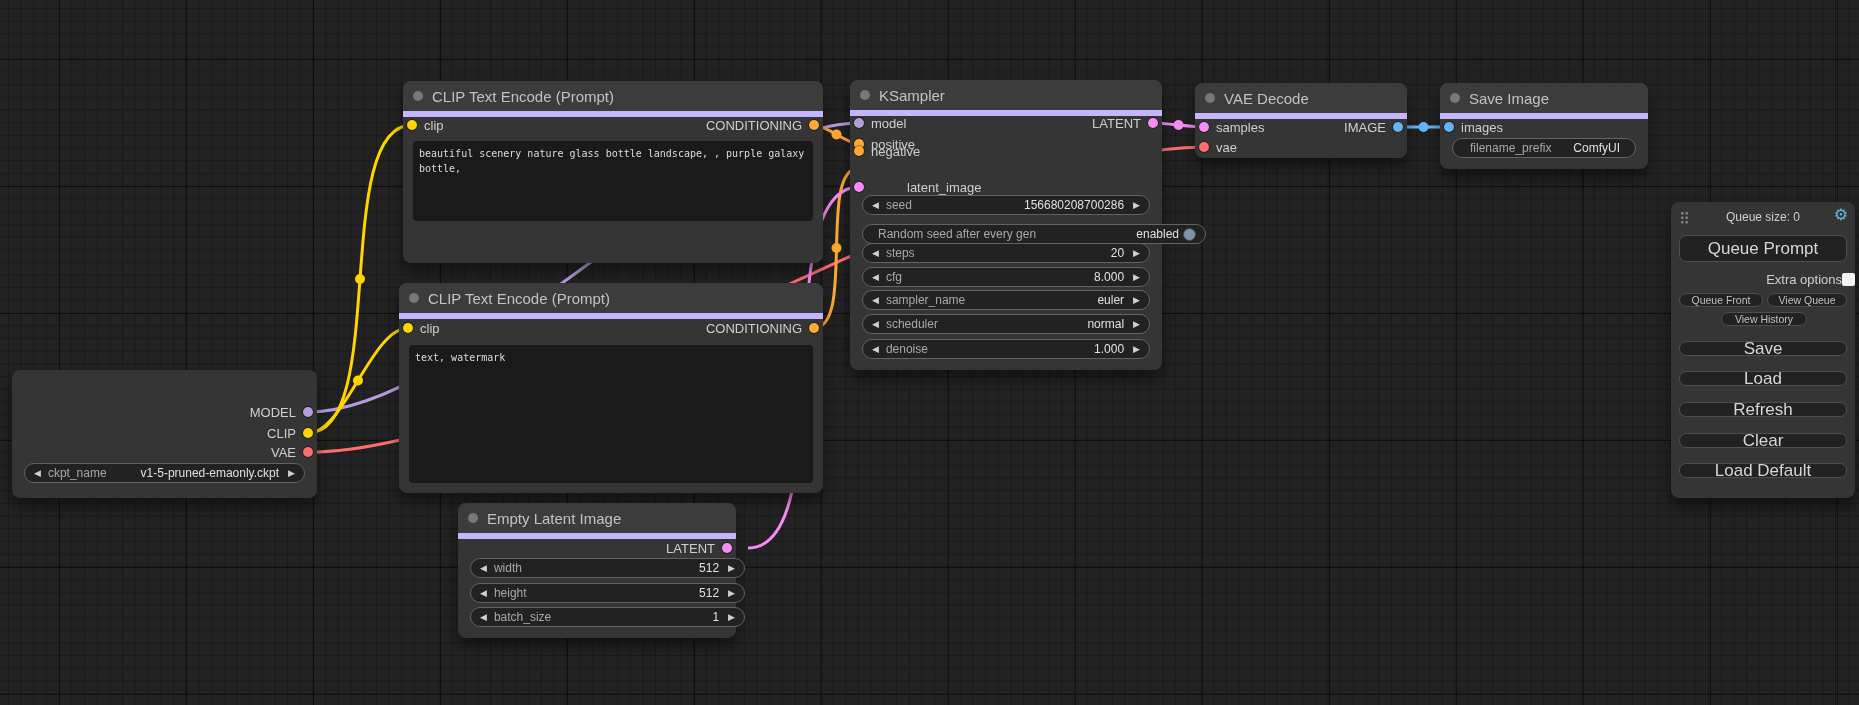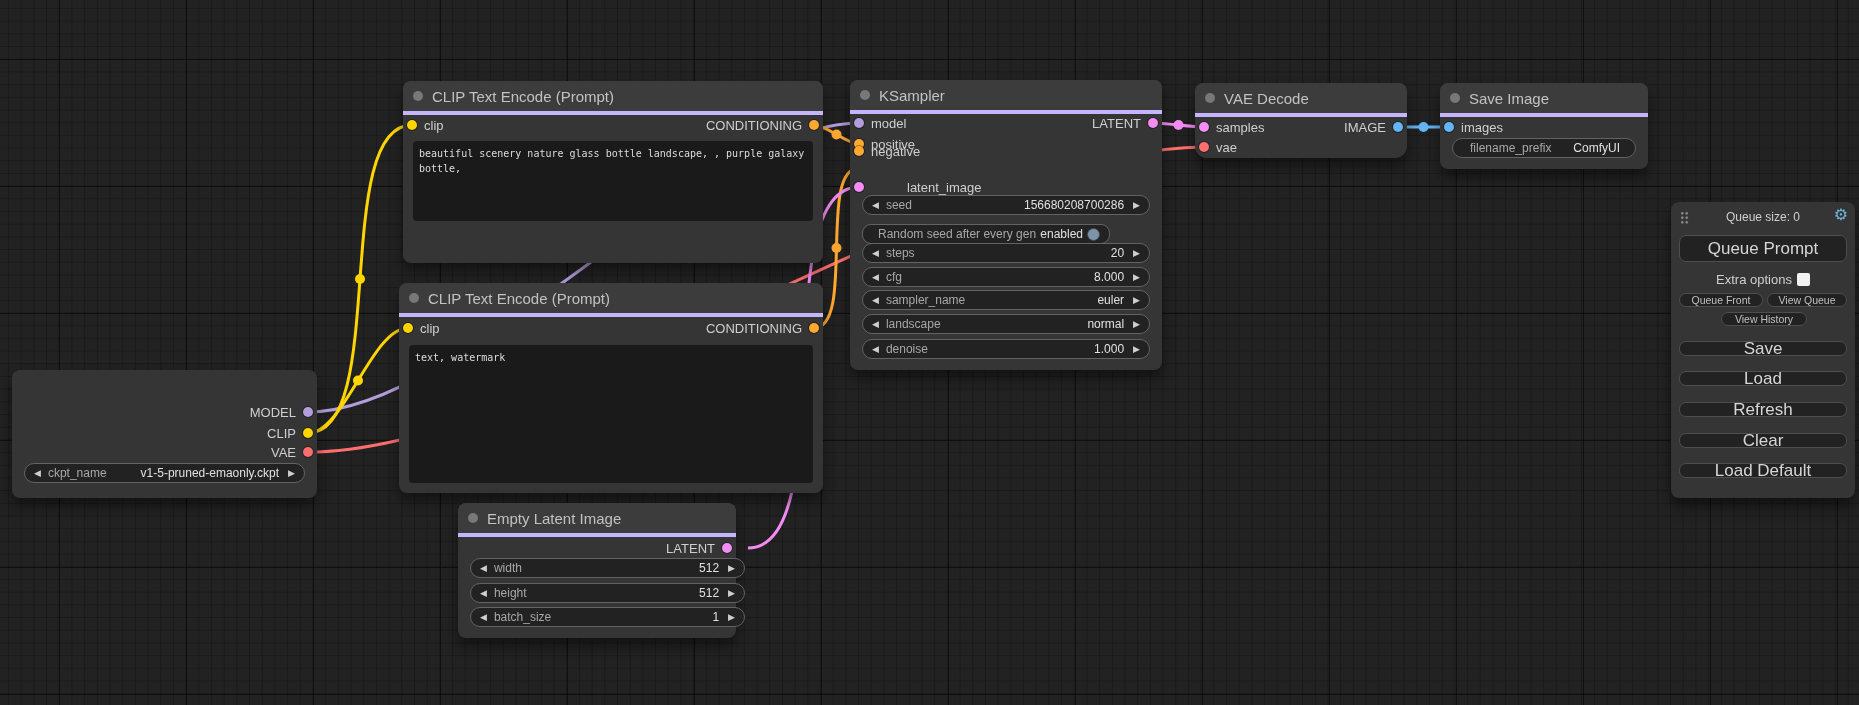--- a/index.html
+++ b/index.html
@@ -15,21 +15,21 @@
     background-position:59px 59px,59px 59px,8px 8px,8px 8px;
     font-family:"Liberation Sans", sans-serif;
   }
   #links{position:absolute;left:0;top:0;z-index:1;}
   .node{
     position:absolute;z-index:2;background:#353535;border-radius:8px;
     box-shadow:0 8px 14px rgba(0,0,0,.45);
   }
   .ntitle{
     position:absolute;left:0;top:0;right:0;height:30px;background:#3c3c3c;
-    border-radius:8px 8px 0 0;border-bottom:4px solid #c4b5fd;
+    border-radius:8px 8px 0 0;border-bottom:6px solid #c4b5fd;
     display:flex;align-items:center;
   }
   .ntitle .tdot{width:10px;height:10px;border-radius:50%;background:#787878;margin-left:10px;}
   .ntitle .ttext{margin-left:9px;font-size:15px;color:#c2c2c2;white-space:nowrap;}
   .slot{position:absolute;height:18px;display:flex;align-items:center;font-size:13px;color:#cfcfcf;}
   .slot.in{left:4px;}
   .slot.out{right:4px;flex-direction:row-reverse;}
   .sdot{width:10px;height:10px;border-radius:50%;box-shadow:0 0 0 1px rgba(0,0,0,.35);}
   .slot.in .slabel{margin-left:7px;}
   .slot.out .slabel{margin-right:7px;}
@@ -64,21 +64,21 @@
     position:absolute;background:#222;border:1px solid #4e4e4e;border-radius:8px;color:#c0c0c0;
     display:flex;align-items:center;justify-content:center;box-sizing:border-box;font-size:10.5px;height:14px;
   }
   #queue-size{position:absolute;left:0;right:0;top:8px;text-align:center;font-size:12px;color:#cfcfcf;}
   #drag-handle{
     position:absolute;left:9px;top:9px;width:9px;height:13px;
     background-image:radial-gradient(#909090 1px, transparent 1.4px);
     background-size:4.5px 4.5px;
   }
   #gear{position:absolute;right:7px;top:5px;font-size:16px;line-height:1;}
-  #extra-row{position:absolute;left:0;right:0;top:70px;display:flex;align-items:center;justify-content:center;gap:5px;}
+  #extra-row{position:absolute;left:0;right:0;top:70px;display:flex;align-items:center;justify-content:flex-end;}
   #extra-label{font-size:13px;color:#cfcfcf;}
   #extra-checkbox{width:13px;height:13px;background:#f2f2f2;border-radius:2px;display:inline-block;}
 </style>
 </head>
 <body>
 
 <div id="canvas">
   <svg id="links" width="1859" height="705">
       <path d="M 308 412 C 463.54782222840663 412, 703.4521777715934 123, 859 123" fill="none" stroke="#B39DDB" stroke-width="3"></path>
       <path d="M 308 433 C 389.27115109311546 433, 330.72884890688454 125, 412 125" fill="none" stroke="#FFD500" stroke-width="3"></path>
@@ -173,21 +173,21 @@
         <div class="slot out" style="top: 34px;">
           <span class="sdot" style="background: rgb(244, 140, 244);"></span>
           <span class="slabel">LATENT</span>
         </div>
         <div class="widget stepper" style="left: 12px; top: 115px; width: 288px;">
           <span class="arr">◀</span>
           <span class="wlabel">seed</span>
           <span class="wvalue">156680208700286</span>
           <span class="arr">▶</span>
         </div>
-        <div class="widget toggle" style="left: 12px; top: 144px; width: 248px; border-radius: 9px;">
+        <div class="widget toggle" style="left: 12px; top: 144px; width: 344px;">
           <span class="wlabel">Random seed after every gen</span>
           <span class="wvalue">enabled</span>
           <span class="tdot-toggle"></span>
         </div>
         <div class="widget stepper" style="left: 12px; top: 163px; width: 288px;">
           <span class="arr">◀</span>
           <span class="wlabel">steps</span>
           <span class="wvalue">20</span>
           <span class="arr">▶</span>
         </div>
@@ -198,21 +198,21 @@
           <span class="arr">▶</span>
         </div>
         <div class="widget stepper" style="left: 12px; top: 210px; width: 288px;">
           <span class="arr">◀</span>
           <span class="wlabel">sampler_name</span>
           <span class="wvalue">euler</span>
           <span class="arr">▶</span>
         </div>
         <div class="widget stepper" style="left: 12px; top: 234px; width: 288px;">
           <span class="arr">◀</span>
-          <span class="wlabel">landscape</span>
+          <span class="wlabel">scheduler</span>
           <span class="wvalue">normal</span>
           <span class="arr">▶</span>
         </div>
         <div class="widget stepper" style="left: 12px; top: 259px; width: 288px;">
           <span class="arr">◀</span>
           <span class="wlabel">denoise</span>
           <span class="wvalue">1.000</span>
           <span class="arr">▶</span>
         </div>
       </div>
@@ -237,21 +237,21 @@
           <span class="wvalue">512</span>
           <span class="arr">▶</span>
         </div>
         <div class="widget stepper" style="left: 12px; top: 104px; width: 275px;">
           <span class="arr">◀</span>
           <span class="wlabel">batch_size</span>
           <span class="wvalue">1</span>
           <span class="arr">▶</span>
         </div>
       </div>
-      <div class="node" style="left: 1195px; top: 83px; width: 212px; height: 75px; border-radius: 12px;">
+      <div class="node" style="left: 1195px; top: 83px; width: 212px; height: 75px;">
         <div class="ntitle">
           <span class="tdot"></span>
           <span class="ttext">VAE Decode</span>
         </div>
         <div class="slot in" style="top: 35px;">
           <span class="sdot" style="background: rgb(244, 140, 244);"></span>
           <span class="slabel">samples</span>
         </div>
         <div class="slot in" style="top: 55px;">
           <span class="sdot" style="background: rgb(255, 110, 110);"></span>

